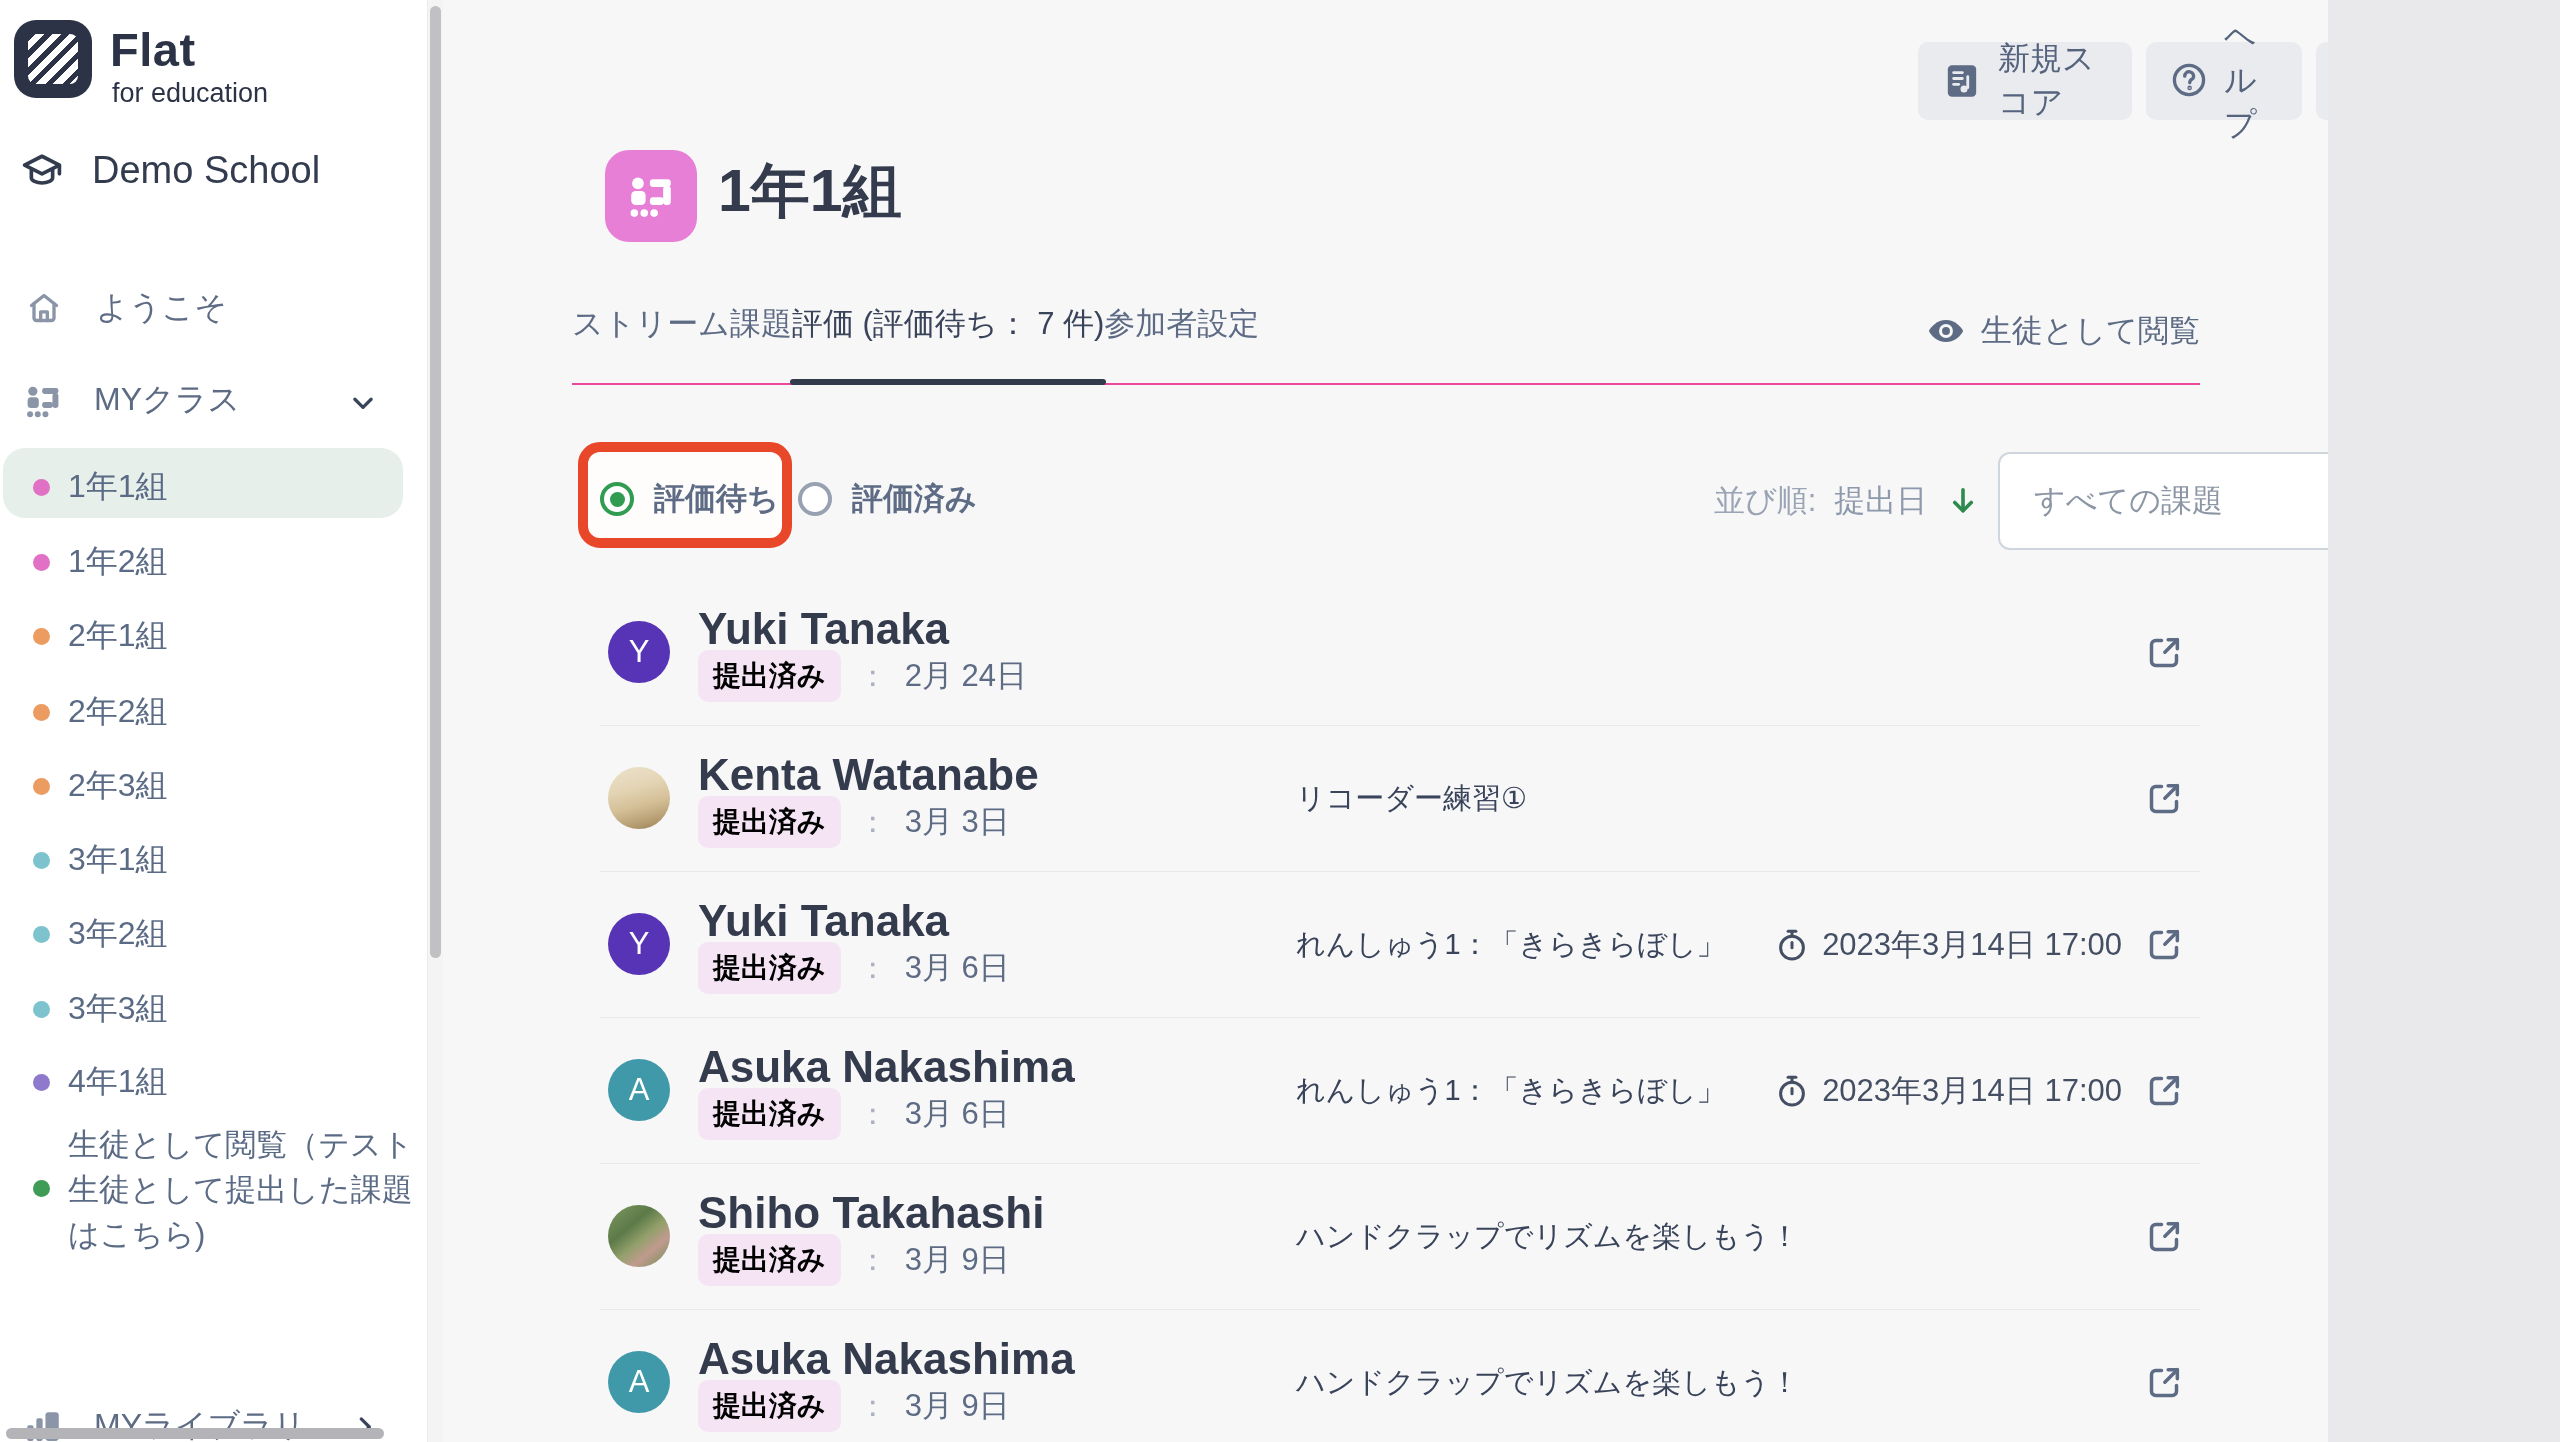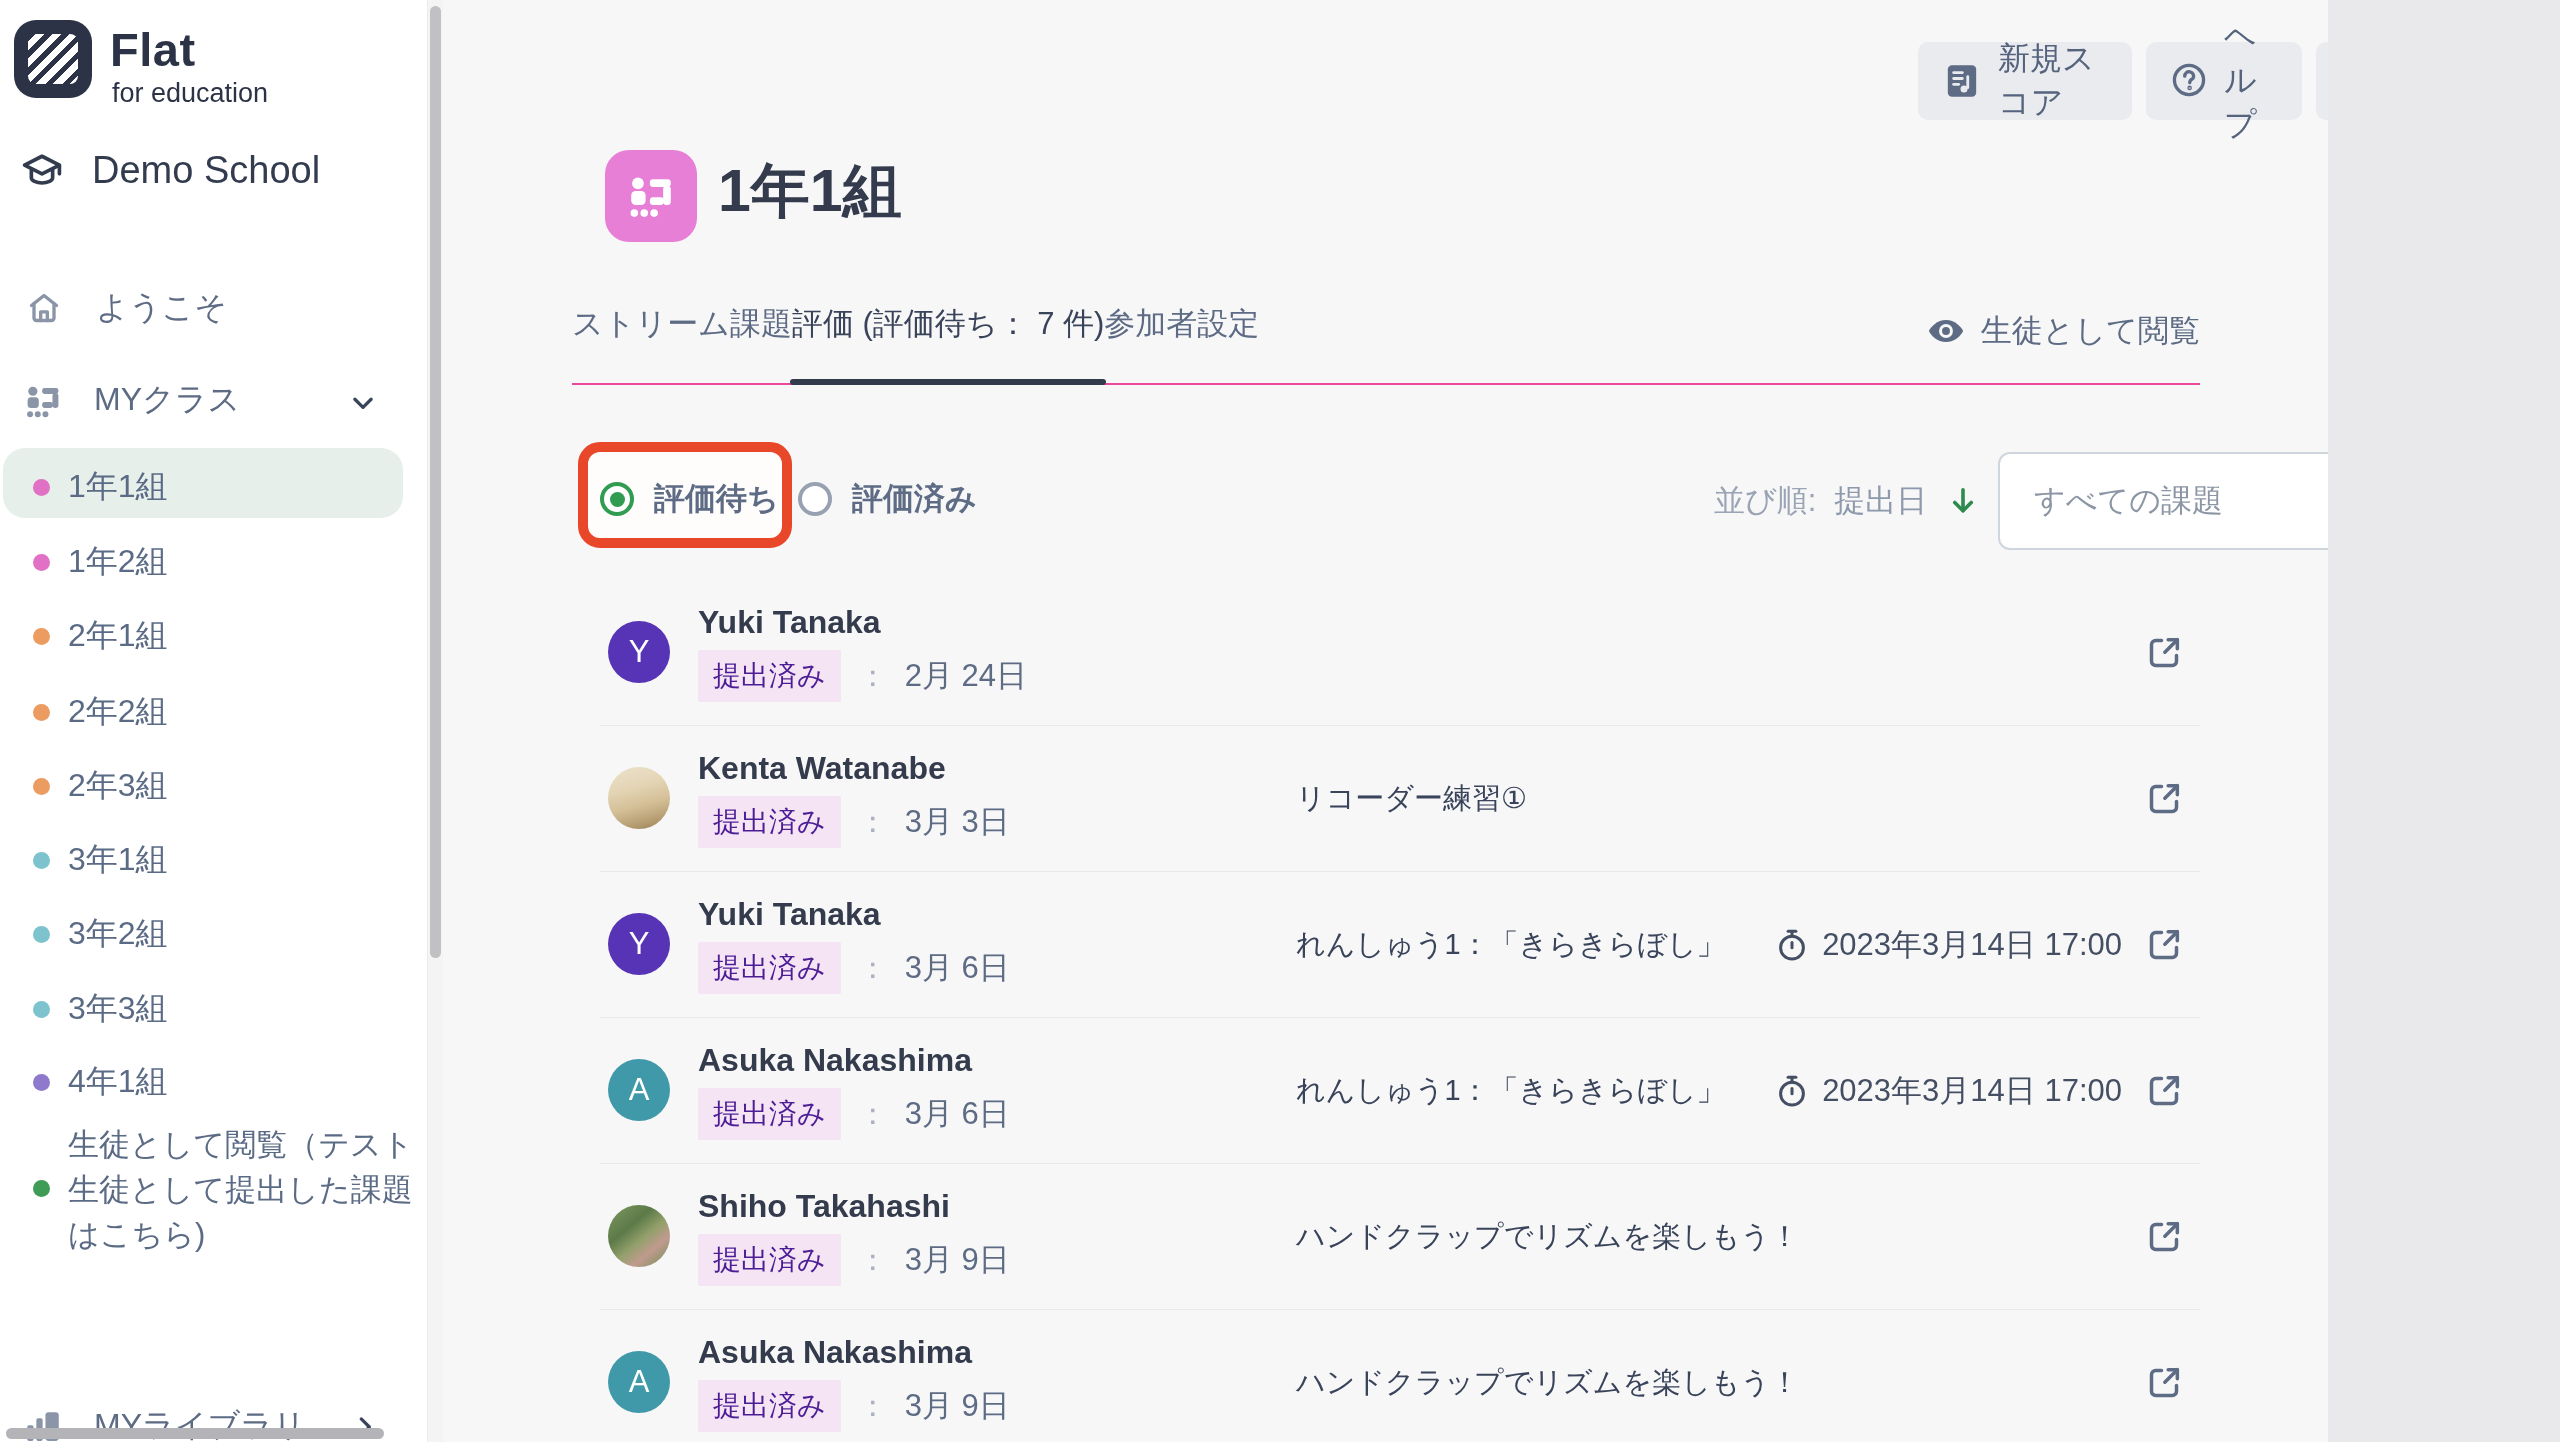--- a/index.html
+++ b/index.html
@@ -76,23 +76,23 @@
   
   .list{position:absolute;left:600px;right:128px;top:580px;bottom:0;overflow:hidden;}
   .row{position:relative;height:145px;border-bottom:1px solid #e8e9ec;}
   .row:last-child{border-bottom:none;}
   .avatar{position:absolute;left:8px;top:41px;width:62px;height:62px;border-radius:50%;
     display:flex;align-items:center;justify-content:center;color:#fff;font-size:31px;}
   .avatar-purple{background:#5634b5;}
   .avatar-teal{background:#3f99a9;}
   .avatar-photo-brass{background:linear-gradient(165deg,#ece2cc 0%,#e3d4b4 35%,#d4bf97 60%,#b39a6d 85%,#8f7a52 100%);}
   .avatar-photo-green{background:linear-gradient(140deg,#7f9a62 0%,#5c7a48 35%,#93a06b 55%,#c09a8e 72%,#6f8f54 100%);}
-  .row .name{position:absolute;left:98px;top:24px;font-size:32px;font-weight:bold;color:#343b4d;white-space:nowrap;}
+  .row .name{position:absolute;left:98px;top:24px;font-size:44px;font-weight:bold;color:#343b4d;white-space:nowrap;}
   .row .subline{position:absolute;left:98px;top:70px;display:flex;align-items:center;}
-  .badge{background:#f4e4f4;color:#4c1d95;font-size:28px;font-weight:normal;border-radius:2px;padding:7px 15px;}
+  .badge{background:#f4e4f4;color:#000000;font-size:28px;font-weight:bold;border-radius:10px;padding:7px 15px;}
   .colon{color:#a9b1bf;font-size:30px;margin:0 17px;}
   .sub-date{color:#5d6b84;font-size:31px;}
   .row .assignment{position:absolute;left:696px;top:0;height:100%;display:flex;align-items:center;font-size:29px;color:#39435a;white-space:nowrap;}
   .row .right{position:absolute;right:16px;top:0;height:100%;display:flex;align-items:center;gap:22px;}
   .due{display:flex;align-items:center;gap:12px;color:#454f63;font-size:31px;white-space:nowrap;}
   .due .icn{width:36px;height:36px;color:#454f63;}
   .ext{width:40px;height:40px;color:#5d6b84;}
 </style>
 </head>
 <body>

